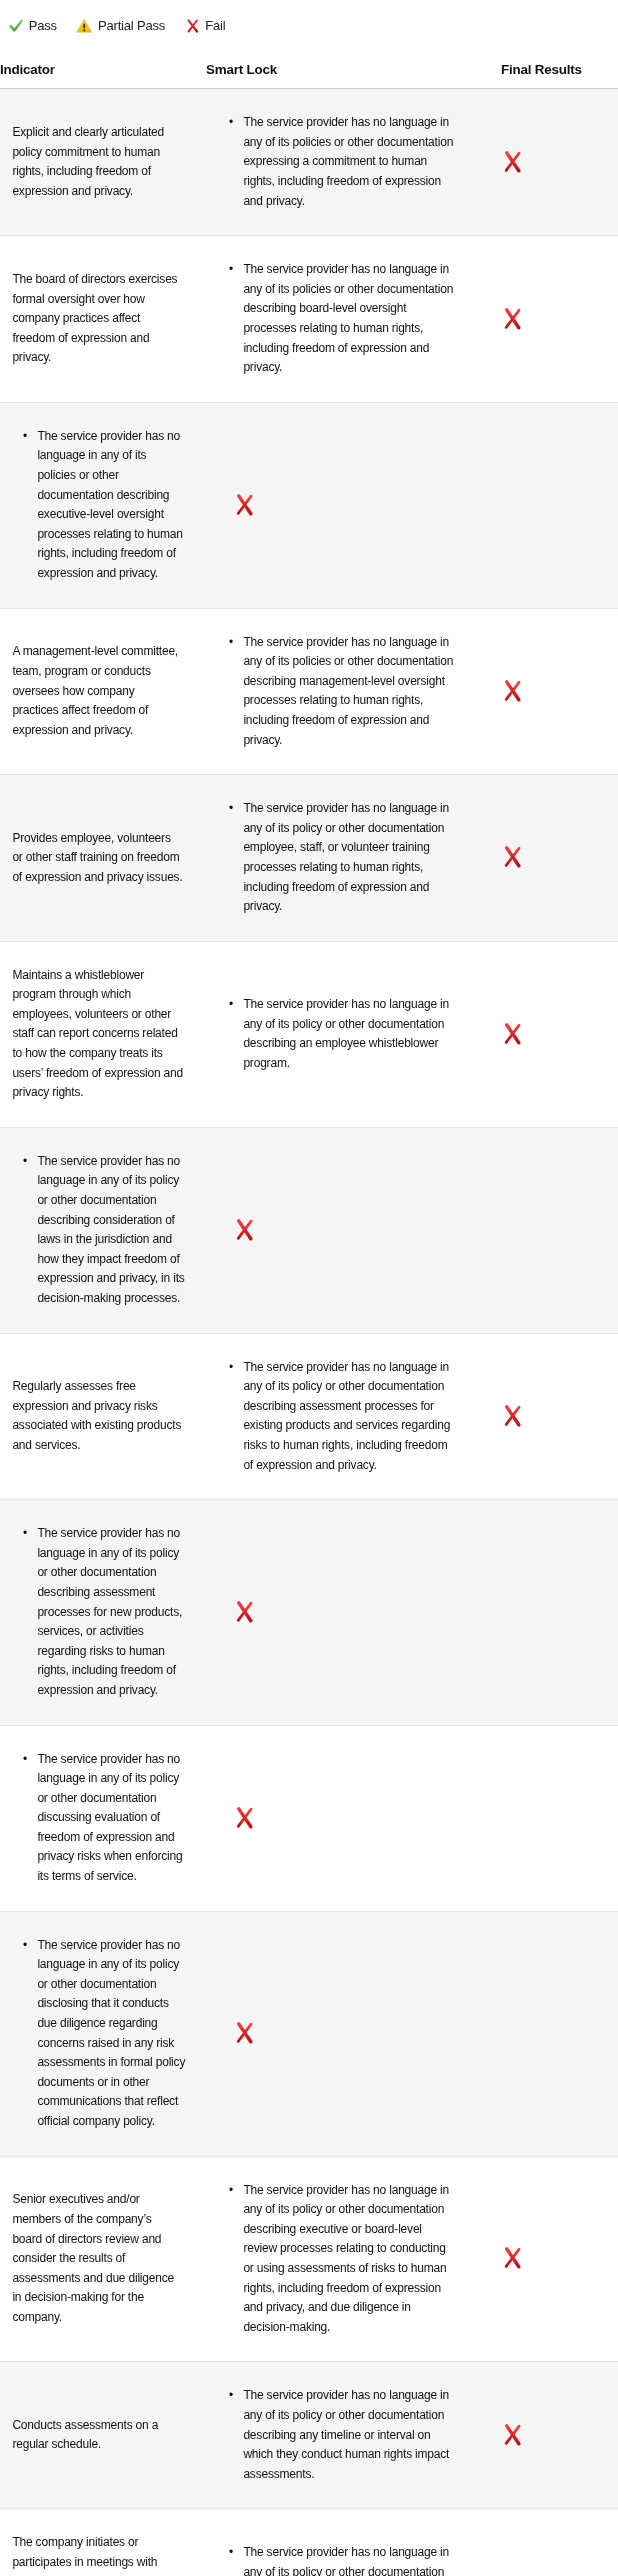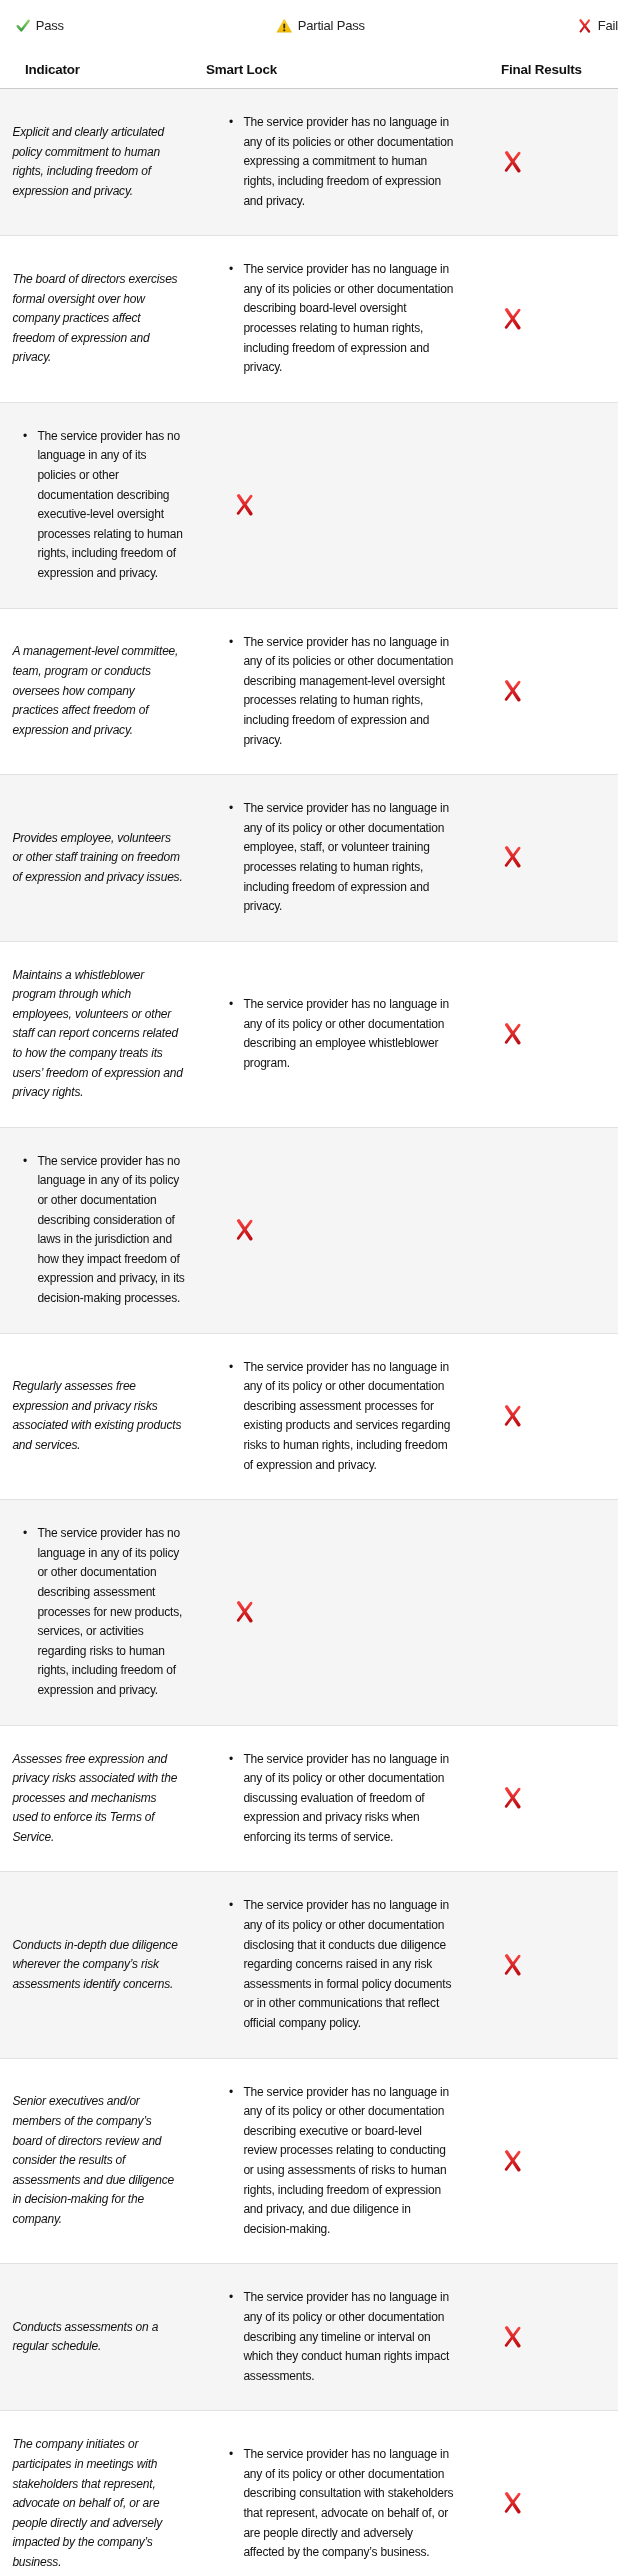--- a/index.html
+++ b/index.html
@@ -7,50 +7,50 @@
     width:618px;
     font-family:"Liberation Sans","DejaVu Sans",sans-serif;
     color:#1a1a1a;
     letter-spacing:-0.2px;
   }
   .page{padding:17.5px 0 5.2px 0;}
 
   
   .legend{
     display:flex;align-items:center;gap:19.6px;
-    padding-left:15px;margin-bottom:29px;justify-content:space-between;
+    padding-left:8px;margin-bottom:29px;
   }
   .legend-item{display:flex;align-items:center;gap:5.2px;}
   .legend-item .lbl{font-size:13px;color:#222;}
   .icon{display:inline-block;vertical-align:middle;}
 
   
   .tbl{width:618px;}
   .thead{
     display:grid;grid-template-columns:206px 268px 1fr;
     align-items:end;
     padding:0 0 11.3px 0;
     border-bottom:0.5px solid #cccccc;
   }
   .th{font-size:13.4px;font-weight:bold;color:#111;}
-  .th.c1{padding-left:25px;}
+  .th.c1{padding-left:0;}
   .th.c3{padding-left:27px;}
 
   .row{
     display:grid;grid-template-columns:206px 268px 1fr;
     align-items:center;
     border-bottom:0.5px solid #e2e2e2;
     padding:24px 0;
   }
   .row:nth-child(odd){background:#f5f5f5;}
   .row:nth-child(even){background:#ffffff;}
 
   .cell-ind{
     padding-left:12.4px;padding-right:23px;
-    font-style:italic;font-size:12px;line-height:19.6px;color:#111;
+    font-size:12px;line-height:19.6px;color:#111;
   }
   .cell-sl{
     display:flex;align-items:flex-start;
     padding-left:23px;padding-right:20.6px;
     font-size:12px;line-height:19.6px;color:#111;
   }
   .bullet{
     flex:0 0 14.4px;color:#111;font-size:12px;line-height:19.6px;
   }
   .sl-text{flex:1;}
@@ -228,35 +228,33 @@
     </div>
     <div class="cell-res">
       <svg class="fail-mark" viewBox="0 0 40 40">
         <path d="M10 5 L31 36" fill="none" stroke="url(#xg)" stroke-width="6" stroke-linecap="round"></path>
         <path d="M31.5 5.5 L9 35.5" fill="none" stroke="url(#xg)" stroke-width="4.6" stroke-linecap="round"></path>
       </svg>
     </div>
   </div>
 
   <div class="row">
-    <div class="cell-ind">Assesses free expression and privacy risks associated with the processes and mechanisms used to enforce its Terms of Service.</div>
     <div class="cell-sl">
       <span class="bullet">•</span>
       <span class="sl-text">The service provider has no language in any of its policy or other documentation discussing evaluation of freedom of expression and privacy risks when enforcing its terms of service.</span>
     </div>
     <div class="cell-res">
       <svg class="fail-mark" viewBox="0 0 40 40">
         <path d="M10 5 L31 36" fill="none" stroke="url(#xg)" stroke-width="6" stroke-linecap="round"></path>
         <path d="M31.5 5.5 L9 35.5" fill="none" stroke="url(#xg)" stroke-width="4.6" stroke-linecap="round"></path>
       </svg>
     </div>
   </div>
 
   <div class="row">
-    <div class="cell-ind">Conducts in-depth due diligence wherever the company’s risk assessments identify concerns.</div>
     <div class="cell-sl">
       <span class="bullet">•</span>
       <span class="sl-text">The service provider has no language in any of its policy or other documentation disclosing that it conducts due diligence regarding concerns raised in any risk assessments in formal policy documents or in other communications that reflect official company policy.</span>
     </div>
     <div class="cell-res">
       <svg class="fail-mark" viewBox="0 0 40 40">
         <path d="M10 5 L31 36" fill="none" stroke="url(#xg)" stroke-width="6" stroke-linecap="round"></path>
         <path d="M31.5 5.5 L9 35.5" fill="none" stroke="url(#xg)" stroke-width="4.6" stroke-linecap="round"></path>
       </svg>
     </div>

